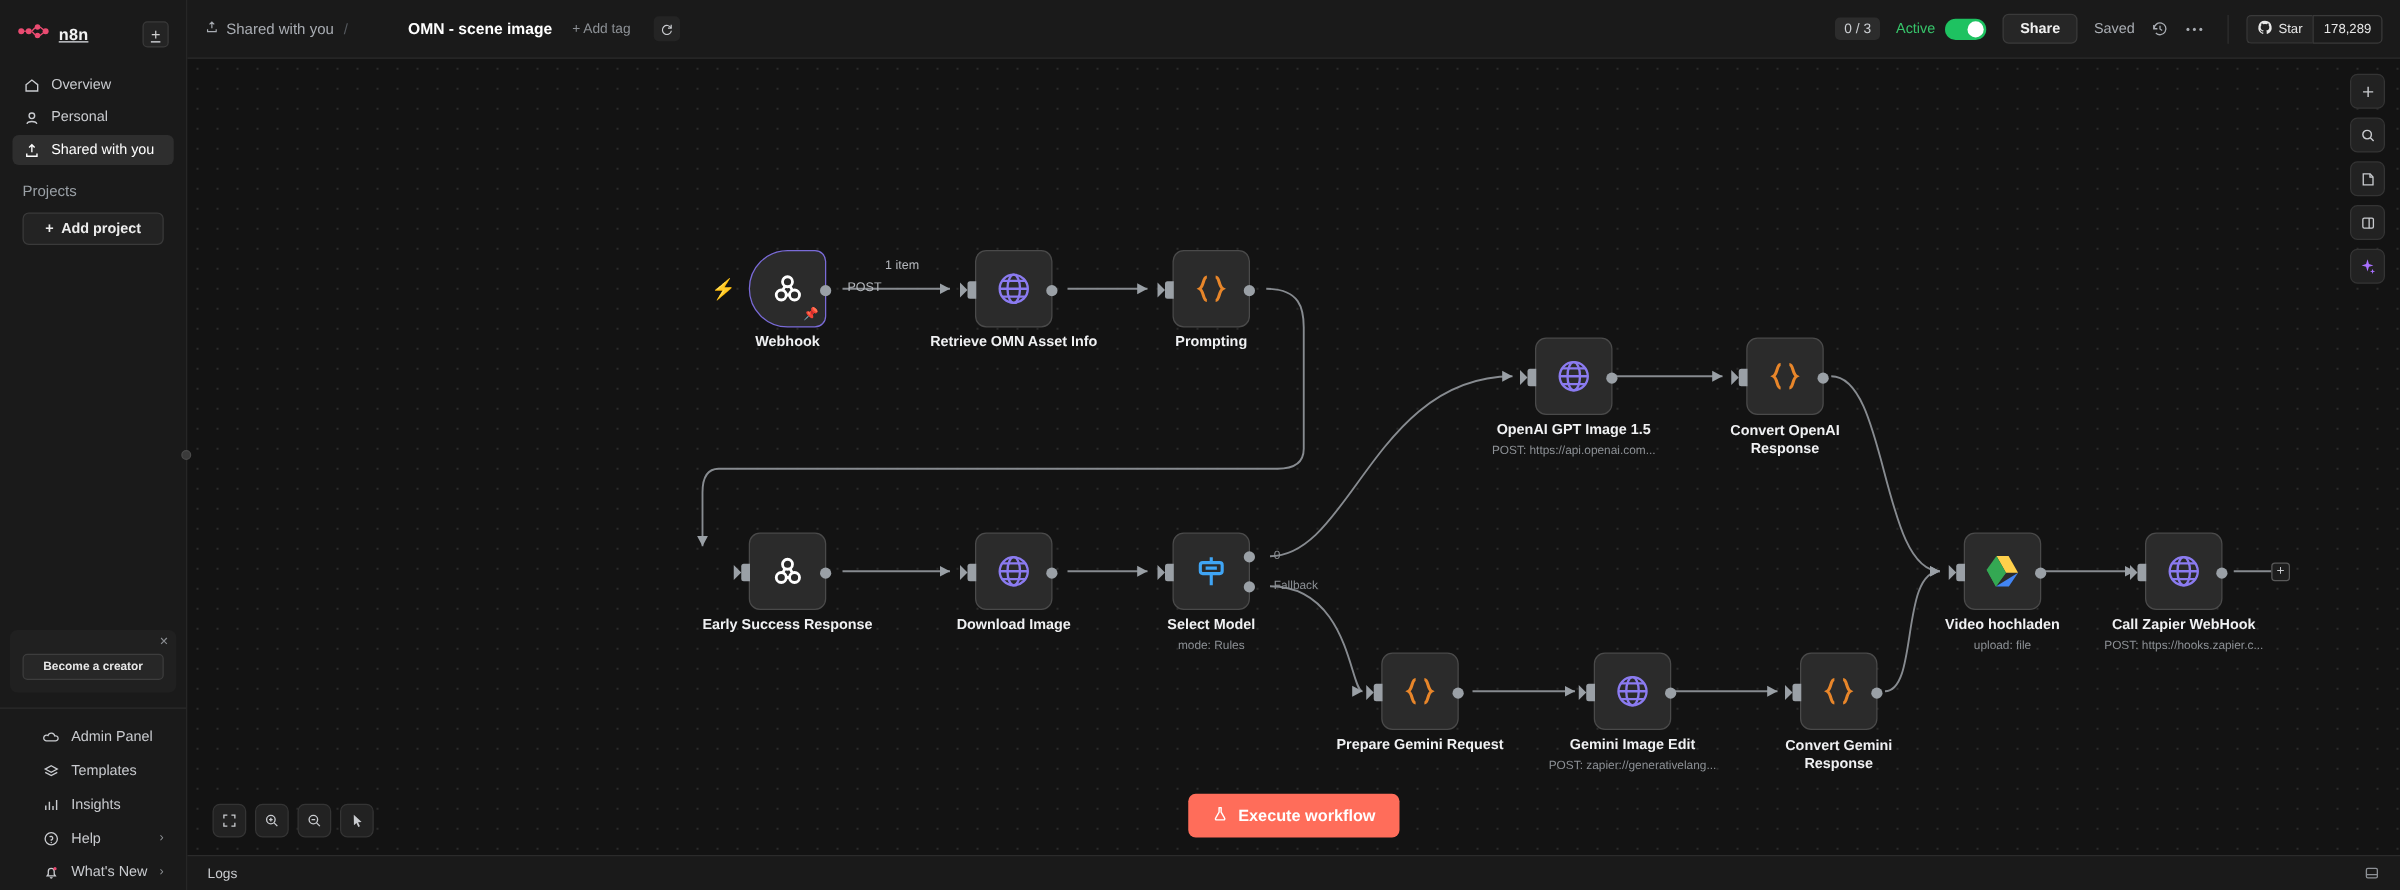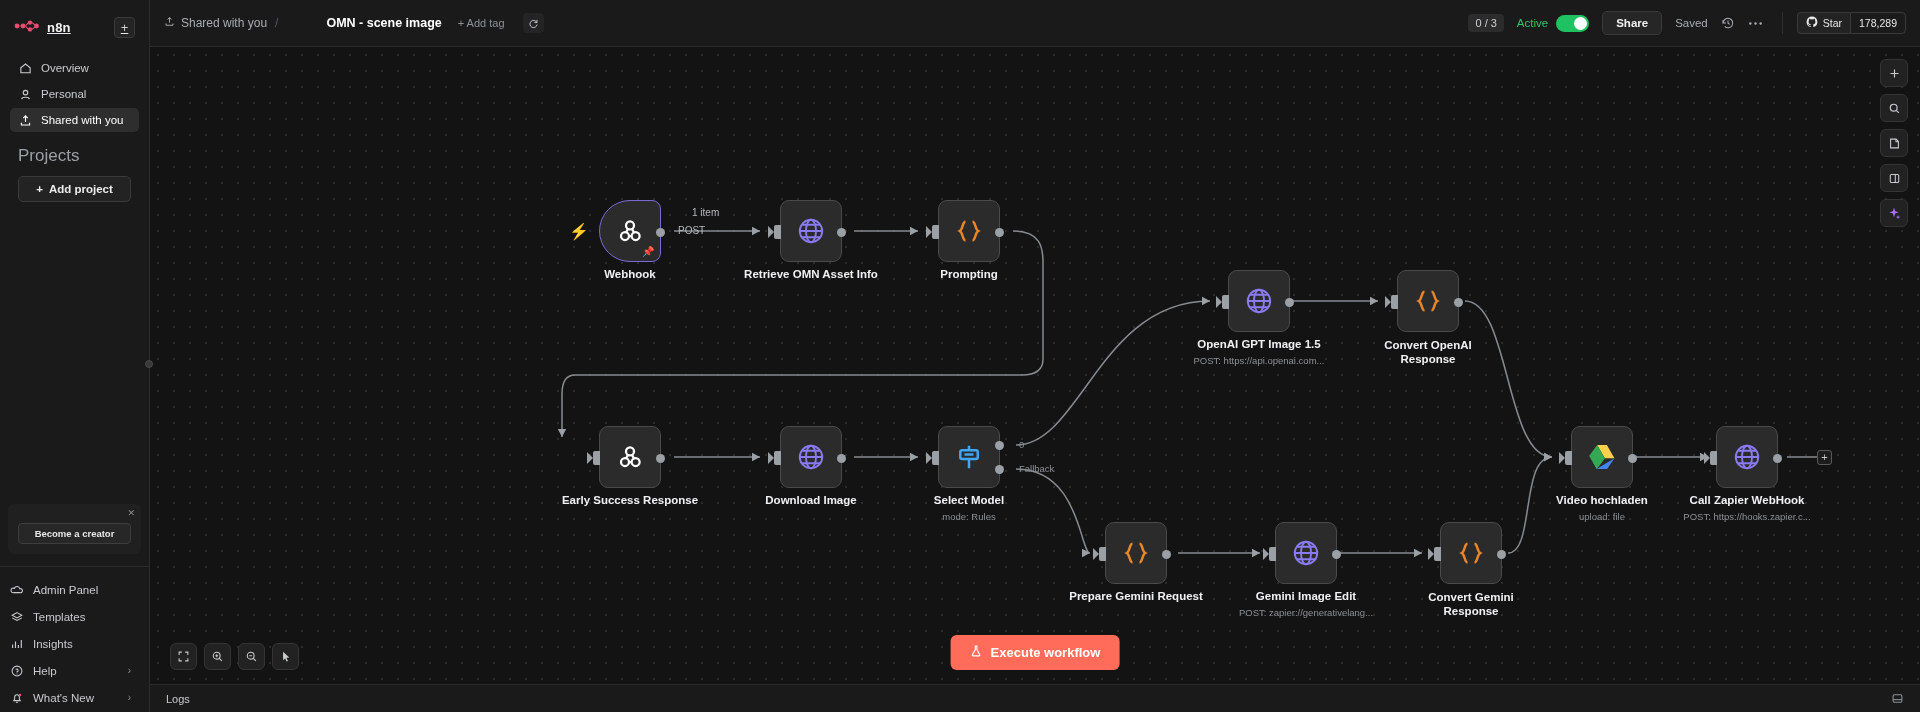--- a/index.html
+++ b/index.html
@@ -30,41 +30,41 @@
     cursor: pointer;
   }
   .sb-menu { margin-top: 12px; }
   .sb-item {
     display: flex; align-items: center; gap: 9px;
     height: 24px; padding: 0 8px; margin: 0 0 2px 0;
     border-radius: 5px; font-size: 11.5px; color: #c9cbcf; cursor: pointer;
   }
   .sb-item.active { background: #2e2e2e; color: #fff; }
   .sb-item .ic { width: 14px; height: 14px; display: inline-flex; align-items: center; justify-content: center; flex: 0 0 14px; }
-  .sb-section-title { font-size: 17px; color: #9aa0a6; padding: 0 8px; margin: 14px 0 10px 0; }
+  .sb-section-title { font-size: 12px; color: #9aa0a6; padding: 0 8px; margin: 14px 0 10px 0; }
   .add-project {
     margin: 0 8px; height: 26px; border: 1px solid #3a3a3a; border-radius: 5px;
     background: #232323; display: flex; align-items: center; justify-content: center; gap: 6px;
     font-size: 11.5px; color: #ececec; cursor: pointer; font-weight: bold;
   }
   .sb-spacer { flex: 1 1 auto; }
 
   .promo {
     position: relative;
     margin: 0 8px 12px 8px; padding: 10px 10px 10px 10px;
     background: #202020; border-radius: 6px;
   }
   .promo-text { font-size: 9.5px; line-height: 1.45; color: #c2c5c9; }
   .promo-close { position: absolute; top: 4px; right: 6px; font-size: 9px; color: #8a8d91; cursor: pointer; }
   .promo-btn {
     margin-top: 9px; height: 21px; border: 1px solid #3d3d3d; border-radius: 4px;
     background: #272727; display: flex; align-items: center; justify-content: center;
     font-size: 9.5px; color: #e8e8e8; cursor: pointer; font-weight: bold;
   }
-  .sb-bottom { border-top: 1px solid #2b2b2b; padding: 10px 10px 0 2px; }
+  .sb-bottom { border-top: 1px solid #2b2b2b; padding: 10px 10px 0 26px; }
   .sb-bottom .sb-item { height: 25px; }
   .chev { margin-left: auto; font-size: 10px; color: #8a8d91; }
   .user-row {
     display: flex; align-items: center; gap: 8px;
     border-top: 1px solid #2b2b2b; margin: 8px -10px 0 -10px; padding: 9px 12px 9px 12px;
     height: 44px; cursor: pointer;
   }
   .avatar {
     width: 21px; height: 21px; border-radius: 50%;
     background: linear-gradient(135deg,#4f7fe8 0%, #4f7fe8 45%, #e86a5a 55%, #e05a4a 100%);
@@ -435,21 +435,21 @@
               <circle cx="16.5" cy="16" r="3.2"></circle>
               <circle cx="12" cy="7.5" r="3.2"></circle>
             <path d="M10.6 9.9 L8.8 13.2 M13.4 9.9 L15.2 13.2 M11.2 16 L13.3 16"></path>
           </svg>
           <span class="pin-badge">📌</span>
           <span class="port out"></span>
         </div>
         <div class="nlabel">Webhook</div>
       </div>
       <div class="edge-label" style="left:528px; top:178px;">POST</div>
-      <div class="edge-label" style="left:542px; top:160px;text-align:center;">1 item</div>
+      <div class="edge-label" style="left:558px; top:160px;text-align:center;">1 item</div>
 
       <div class="node" style="left:630px; top:153px;">
         <div class="nbox">
           <span class="port-in"></span>
           <svg width="30" height="30" viewBox="0 0 24 24" fill="none" stroke="#8b7bf0" stroke-width="1.5">
             <circle cx="12" cy="12" r="9"></circle>
               <ellipse cx="12" cy="12" rx="4" ry="9"></ellipse>
               <path d="M3 12 H21 M4.6 7 H19.4 M4.6 17 H19.4"></path>
           </svg>
           <span class="port out"></span>

